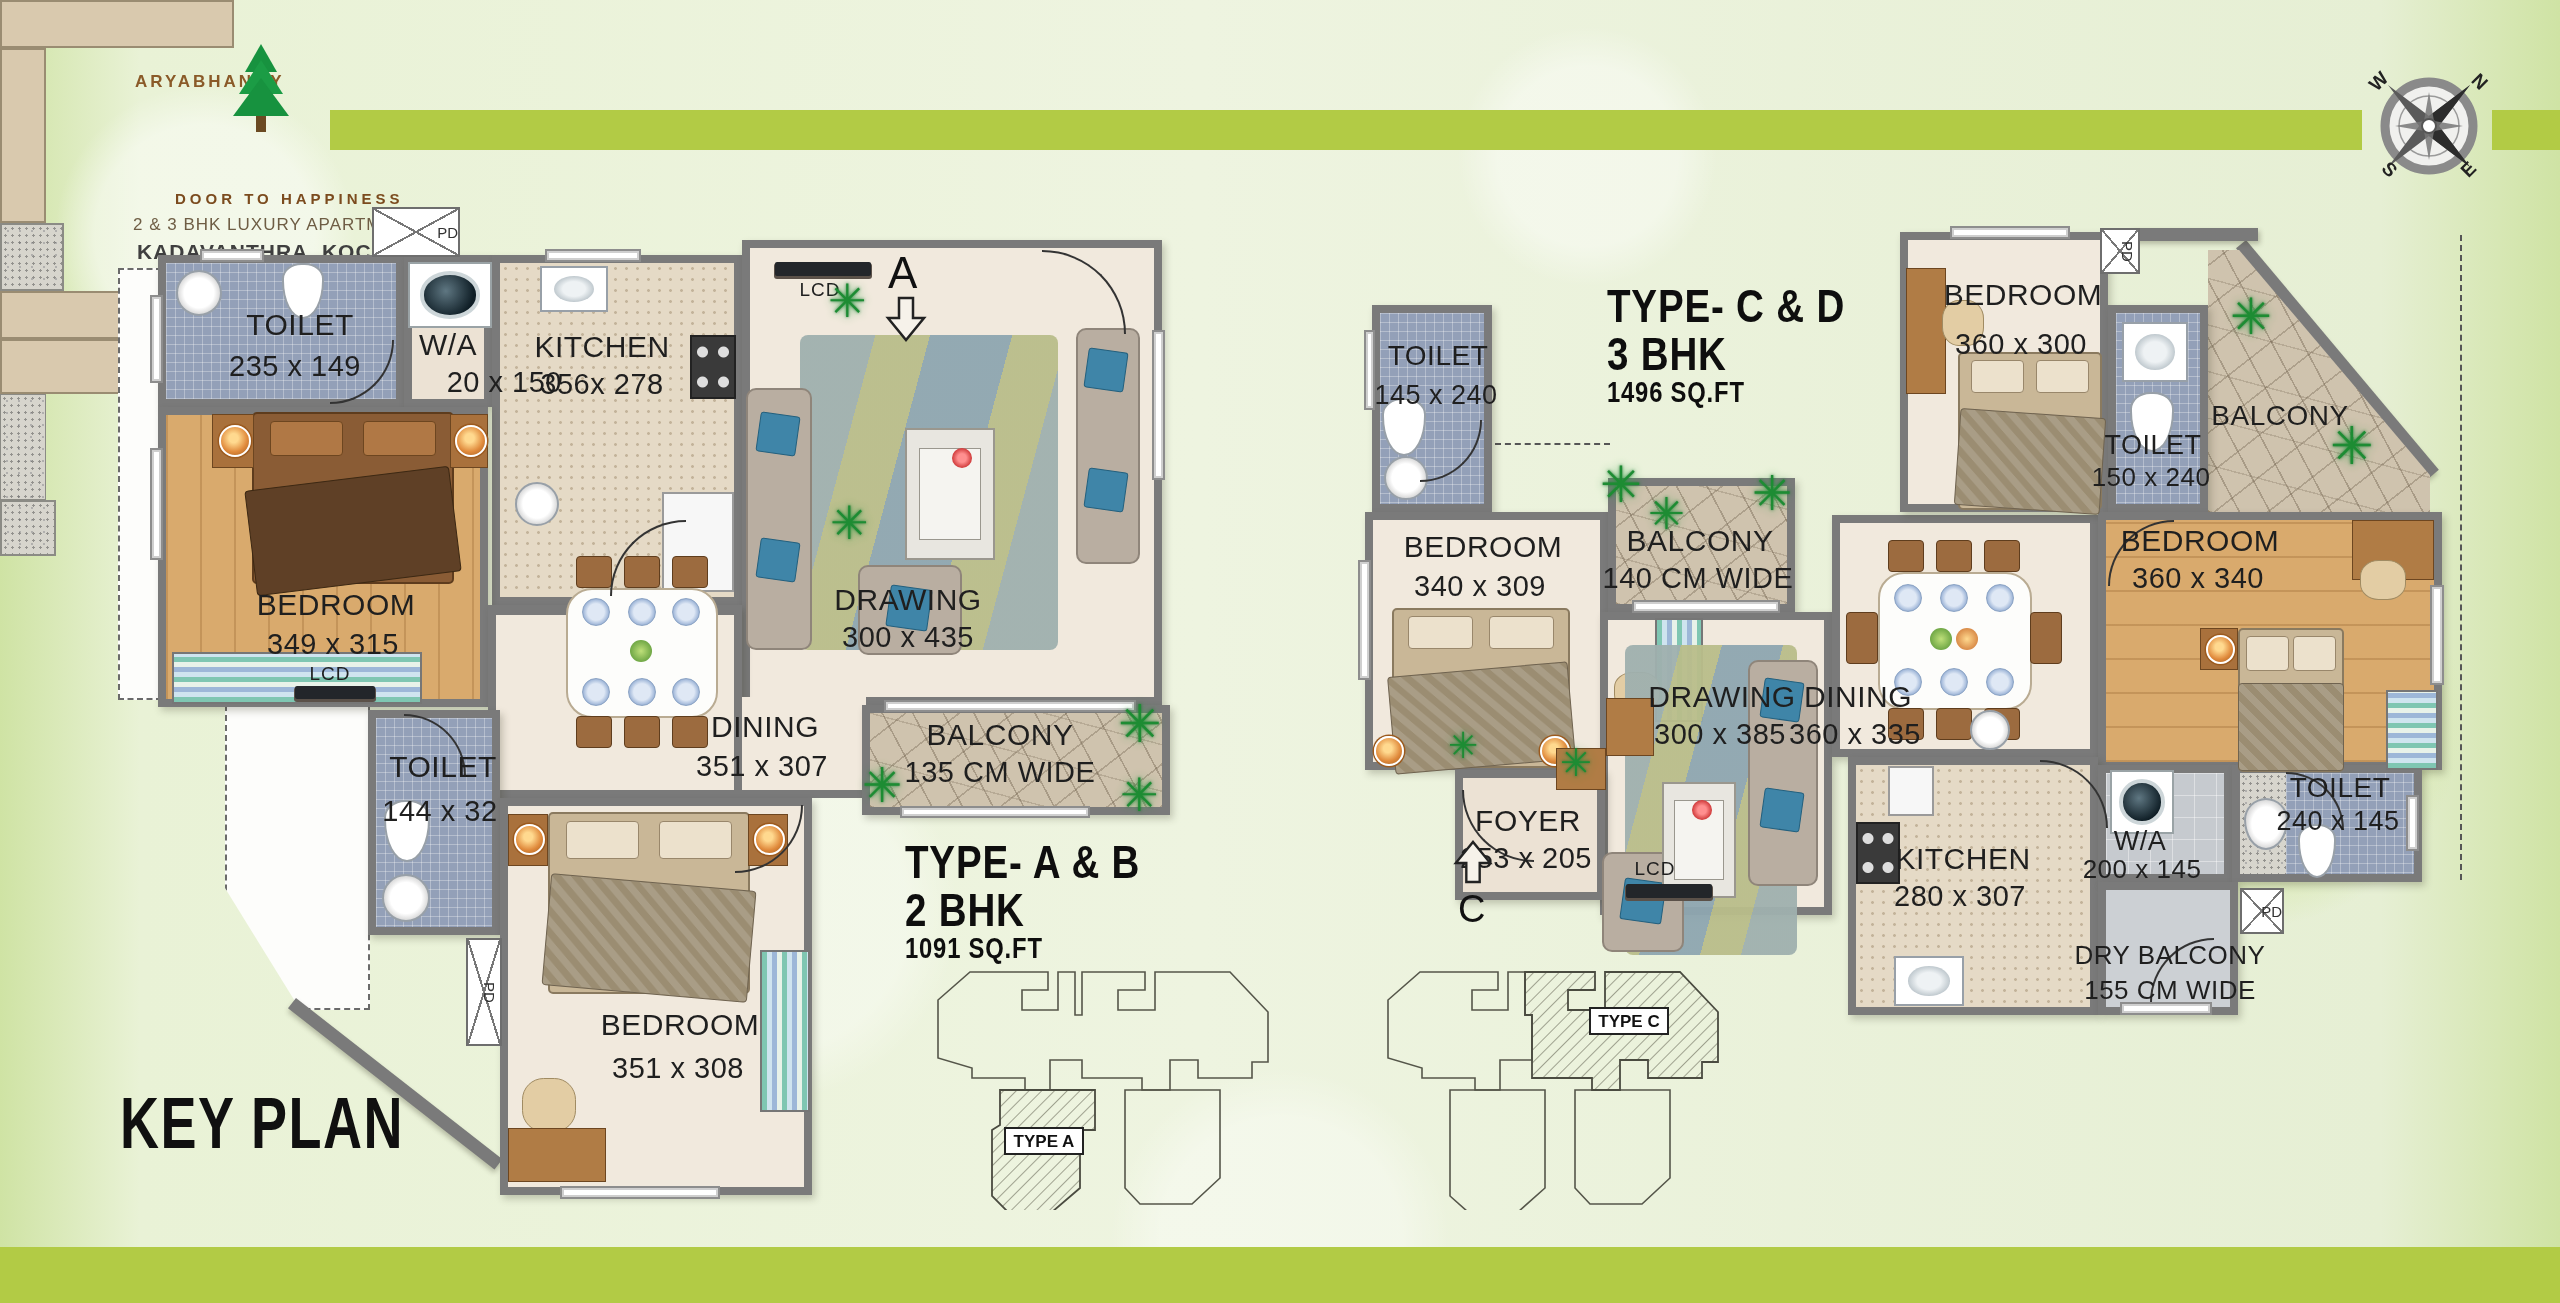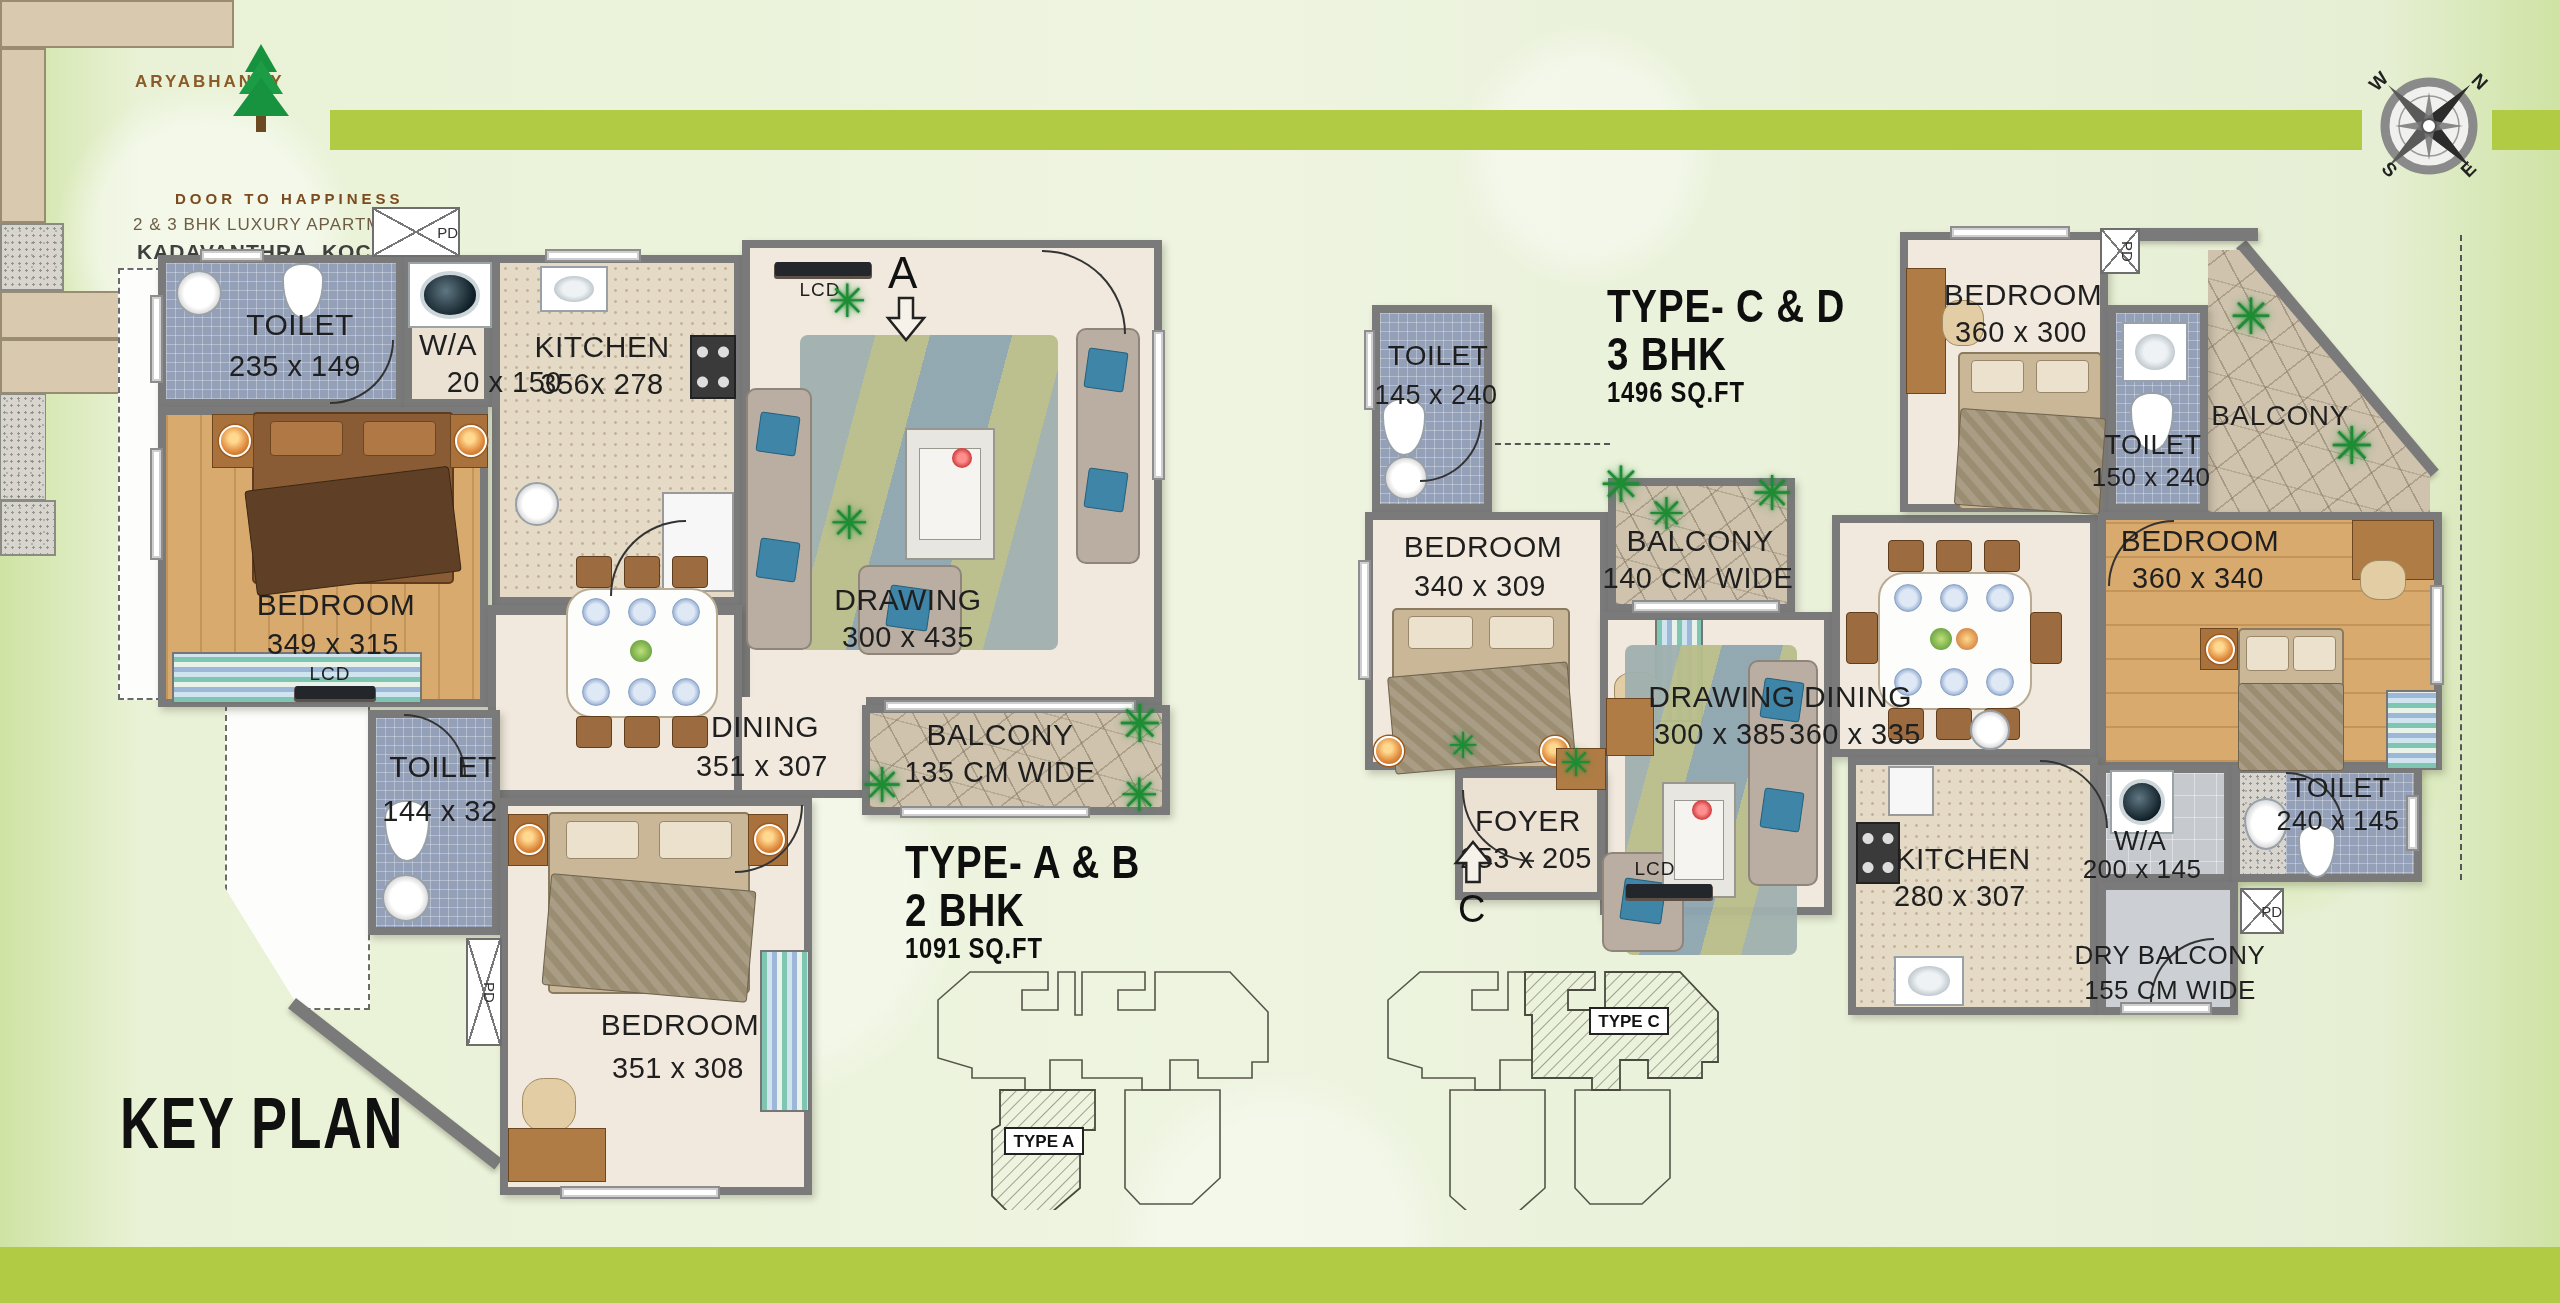--- a/index.html
+++ b/index.html
@@ -402,21 +402,21 @@
   <div class="plant" style="left:2330px;top:420px;font-size:52px;">✳</div>
   <div class="plant" style="left:1448px;top:728px;font-size:36px;">✳</div>
 
   <div class="rl" style="left:1328px;top:340px;width:220px;font-size:28px;">TOILET</div>
   <div class="rl dim" style="left:1326px;top:380px;width:220px;font-size:27px;">145 x 240</div>
   <div class="rl" style="left:1373px;top:530px;width:220px;">BEDROOM</div>
   <div class="rl dim" style="left:1370px;top:570px;width:220px;">340 x 309</div>
   <div class="rl" style="left:1590px;top:524px;width:220px;">BALCONY</div>
   <div class="rl dim" style="left:1588px;top:562px;width:220px;">140 CM WIDE</div>
   <div class="rl" style="left:1913px;top:278px;width:220px;">BEDROOM</div>
-  <div class="rl dim" style="left:1911px;top:316px;width:220px;">360 x 300</div>
+  <div class="rl dim" style="left:1911px;top:328px;width:220px;">360 x 300</div>
   <div class="rl" style="left:2048px;top:430px;width:210px;font-size:27px;">TOILET</div>
   <div class="rl dim" style="left:2046px;top:462px;width:210px;font-size:26px;">150 x 240</div>
   <div class="rl" style="left:2190px;top:400px;width:180px;font-size:28px;">BALCONY</div>
   <div class="rl" style="left:2090px;top:524px;width:220px;">BEDROOM</div>
   <div class="rl dim" style="left:2088px;top:562px;width:220px;">360 x 340</div>
   <div class="rl" style="left:1612px;top:680px;width:220px;">DRAWING</div>
   <div class="rl dim" style="left:1610px;top:718px;width:220px;">300 x 385</div>
   <div class="rl" style="left:1748px;top:680px;width:220px;">DINING</div>
   <div class="rl dim" style="left:1745px;top:718px;width:220px;">360 x 335</div>
   <div class="rl" style="left:1418px;top:804px;width:220px;">FOYER</div>

